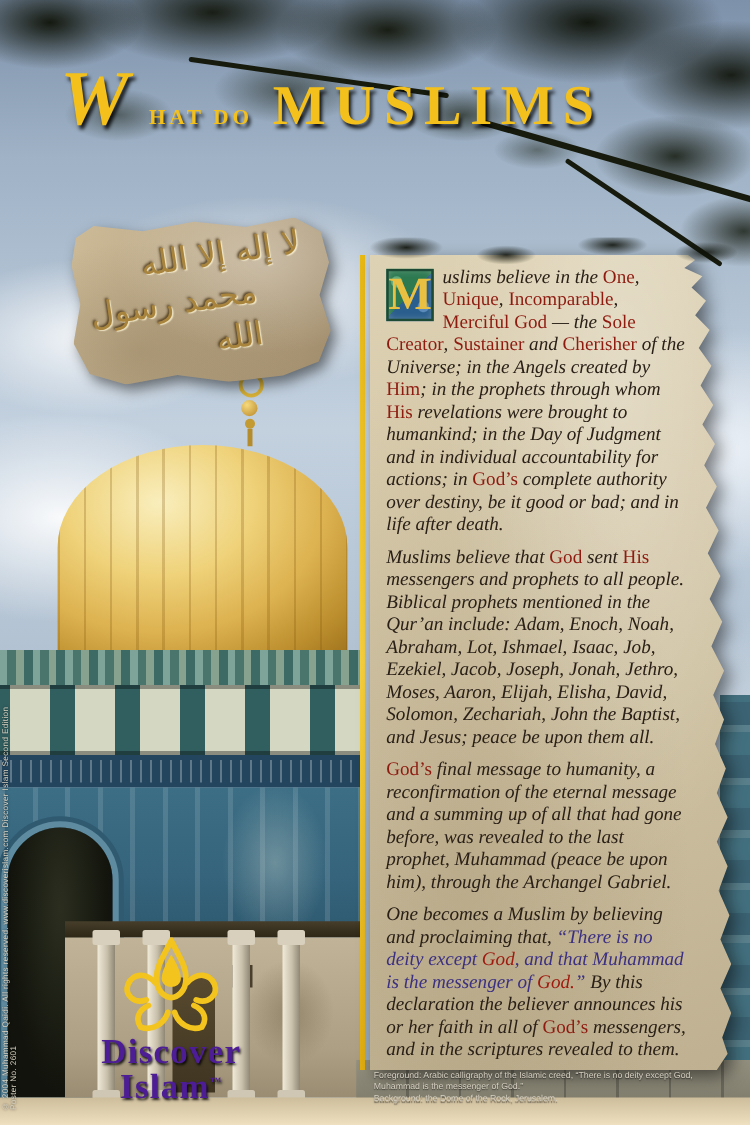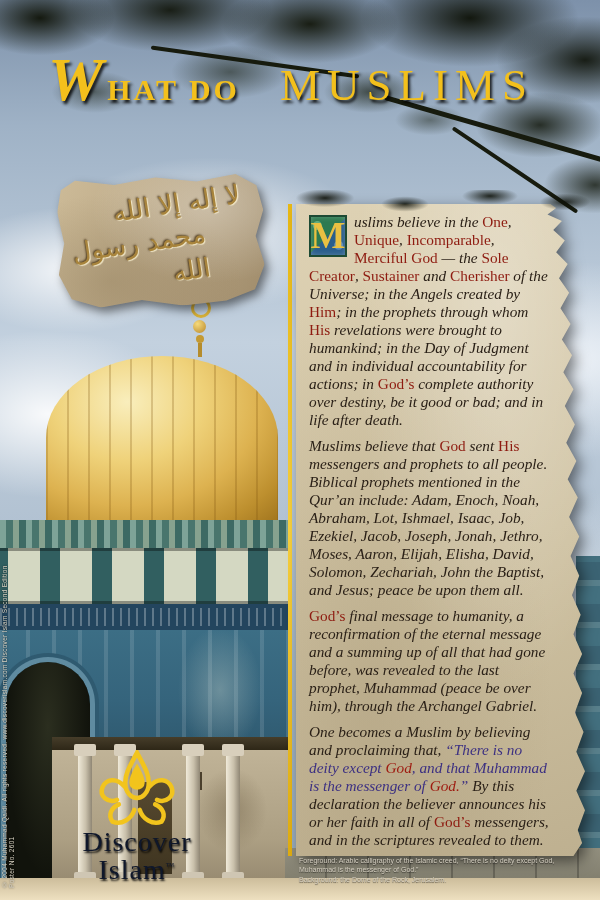--- a/index.html
+++ b/index.html
@@ -75,22 +75,22 @@
   .wall-bottom{position:absolute;left:285px;top:848px;width:315px;height:34px;background:
     repeating-linear-gradient(90deg, transparent 0 40px, rgba(0,0,0,.22) 40px 42px),
     linear-gradient(180deg,#93907f,#807d6d);}
   .plaza{position:absolute;left:0;top:878px;width:600px;height:22px;background:linear-gradient(180deg,#cdbd9b,#eee0c0);}
 
   
   .title{position:absolute;left:48px;top:52px;right:18px;z-index:3;color:#f3c01c;
     text-shadow:2px 3px 3px rgba(0,0,0,.85);}
   .title-line1{display:flex;align-items:baseline;}
   .t-w{font-size:62px;font-style:italic;line-height:.9;font-weight:bold;}
-  .t-hatdo{font-size:30px;letter-spacing:3px;margin:0 16px 0 4px;font-weight:bold;}
-  .t-muslims{font-size:45px;letter-spacing:7px;font-weight:normal;margin-left:24px;}
+  .t-hatdo{font-size:17px;letter-spacing:3px;margin:0 16px 0 16px;font-weight:bold;}
+  .t-muslims{font-size:45px;letter-spacing:7px;font-weight:bold;}
   .title-line2{text-align:right;font-size:46px;letter-spacing:6px;font-weight:bold;margin-top:-8px;padding-right:4px;}
 
   
   .callig-wrap{position:absolute;left:58px;top:176px;z-index:3;filter:drop-shadow(4px 5px 5px rgba(0,0,0,.5));}
   .callig{width:206px;height:130px;transform:rotate(-1.5deg);
     background:
       radial-gradient(ellipse at 75% 25%, rgba(255,255,255,.3), transparent 55%),
       radial-gradient(ellipse at 25% 80%, rgba(110,90,55,.25), transparent 60%),
       linear-gradient(120deg,#cdbb98,#b7a483 55%,#a08c6b);
     clip-path:polygon(2% 9%,9% 2%,28% 6%,48% 1%,68% 5%,87% 0%,97% 9%,100% 28%,96% 48%,100% 70%,95% 89%,81% 97%,60% 100%,40% 95%,20% 100%,6% 93%,0% 74%,3% 50%,0% 26%);
@@ -125,21 +125,21 @@
     box-shadow:inset 0 0 0 2px #1d4a34, inset 0 0 7px rgba(255,255,255,.4);}
 
   
   .caption{position:absolute;left:299px;top:856px;width:268px;z-index:5;
     font-family:"Liberation Sans",sans-serif;font-size:7px;line-height:1.35;color:#d6d0c2;
     text-shadow:0 1px 1px rgba(0,0,0,.6);}
 
   
   .logo{position:absolute;left:42px;top:750px;width:190px;z-index:5;text-align:center;}
   .logo svg{display:block;margin:0 auto;}
-  .logo-text{font-size:28px;font-weight:normal;color:#0f172a;letter-spacing:1px;
+  .logo-text{font-size:28px;font-weight:bold;color:#4c1d95;letter-spacing:1px;
     text-shadow:1px 2px 2px rgba(0,0,0,.85);line-height:1;}
   .logo-text sup{font-size:9px;}
 
   
   .copyright{position:absolute;left:1px;bottom:12px;height:330px;z-index:5;
     writing-mode:vertical-rl;transform:rotate(180deg);
     font-family:"Liberation Sans",sans-serif;font-size:6.5px;letter-spacing:.3px;color:#d8d2c2;
     text-shadow:0 0 2px rgba(0,0,0,.7);}
 </style>
 </head>
@@ -195,21 +195,21 @@
     </div>
   </div>
 
   <div class="panel">
     <div class="gold-line"></div>
     <div class="panel-wrap">
       <div class="parchment">
         <div class="body-text" id="body-text">
             <p><span class="dropcap">M</span><span class="seg-n">uslims believe in the </span><span class="seg-r">One</span><span class="seg-n">, </span><span class="seg-r">Unique</span><span class="seg-n">, </span><span class="seg-r">Incomparable</span><span class="seg-n">, </span><span class="seg-r">Merciful God</span><span class="seg-n"> — the </span><span class="seg-r">Sole Creator</span><span class="seg-n">, </span><span class="seg-r">Sustainer</span><span class="seg-n"> and </span><span class="seg-r">Cherisher</span><span class="seg-n"> of the Universe; in the Angels created by </span><span class="seg-r">Him</span><span class="seg-n">; in the prophets through whom </span><span class="seg-r">His</span><span class="seg-n"> revelations were brought to humankind; in the Day of Judgment and in individual accountability for actions; in </span><span class="seg-r">God’s</span><span class="seg-n"> complete authority over destiny, be it good or bad; and in life after death.</span></p>
             <p><span class="seg-n">Muslims believe that </span><span class="seg-r">God</span><span class="seg-n"> sent </span><span class="seg-r">His</span><span class="seg-n"> messengers and prophets to all people. Biblical prophets mentioned in the Qur’an include: Adam, Enoch, Noah, Abraham, Lot, Ishmael, Isaac, Job, Ezekiel, Jacob, Joseph, Jonah, Jethro, Moses, Aaron, Elijah, Elisha, David, Solomon, Zechariah, John the Baptist, and Jesus; peace be upon them all.</span></p>
-            <p><span class="seg-r">God’s</span><span class="seg-n"> final message to humanity, a reconfirmation of the eternal message and a summing up of all that had gone before, was revealed to the last prophet, Muhammad (peace be over him), through the Archangel Gabriel.</span></p>
+            <p><span class="seg-r">God’s</span><span class="seg-n"> final message to humanity, a reconfirmation of the eternal message and a summing up of all that had gone before, was revealed to the last prophet, Muhammad (peace be upon him), through the Archangel Gabriel.</span></p>
             <p><span class="seg-n">One becomes a Muslim by believing and proclaiming that, </span><span class="seg-bi">“There is no deity except </span><span class="seg-ri">God</span><span class="seg-bi">, and that Muhammad is the messenger of </span><span class="seg-ri">God.</span><span class="seg-bi">”</span><span class="seg-n"> By this declaration the believer announces his or her faith in all of </span><span class="seg-r">God’s</span><span class="seg-n"> messengers, and in the scriptures revealed to them.</span></p>
           </div>
       </div>
     </div>
   </div>
   <div class="leaf-fringe"></div>
 
   <div class="caption">
     <div>Foreground: Arabic calligraphy of the Islamic creed, “There is no deity except God, Muhammad is the messenger of God.”</div>
     <div>Background: the Dome of the Rock, Jerusalem.</div>

